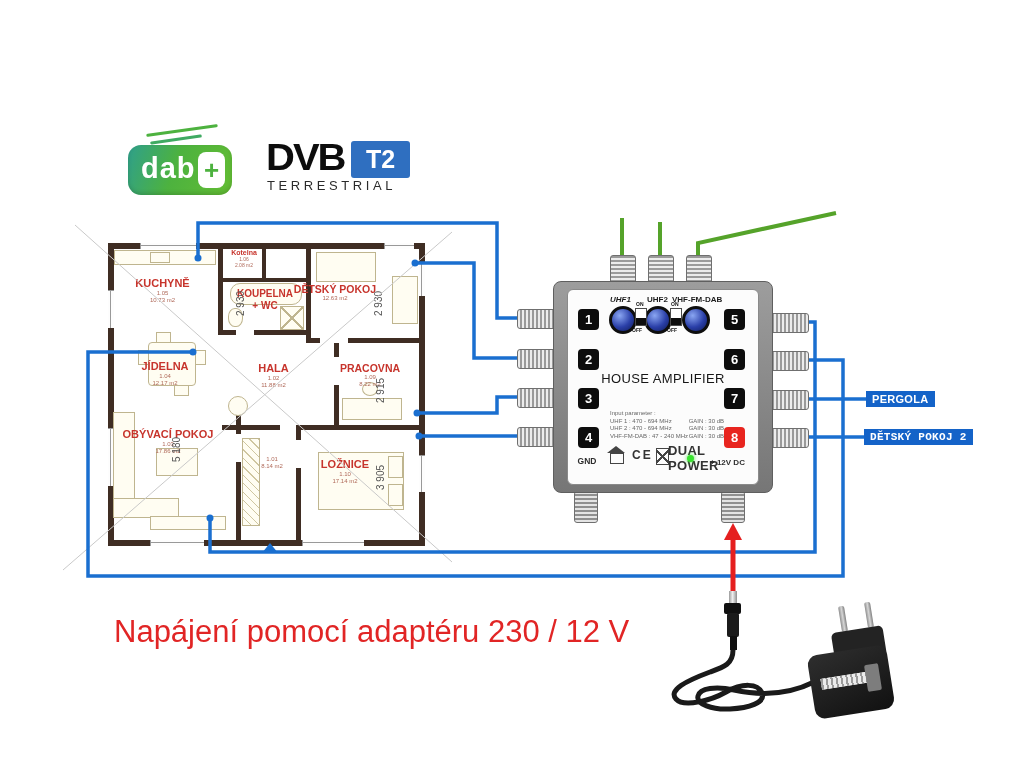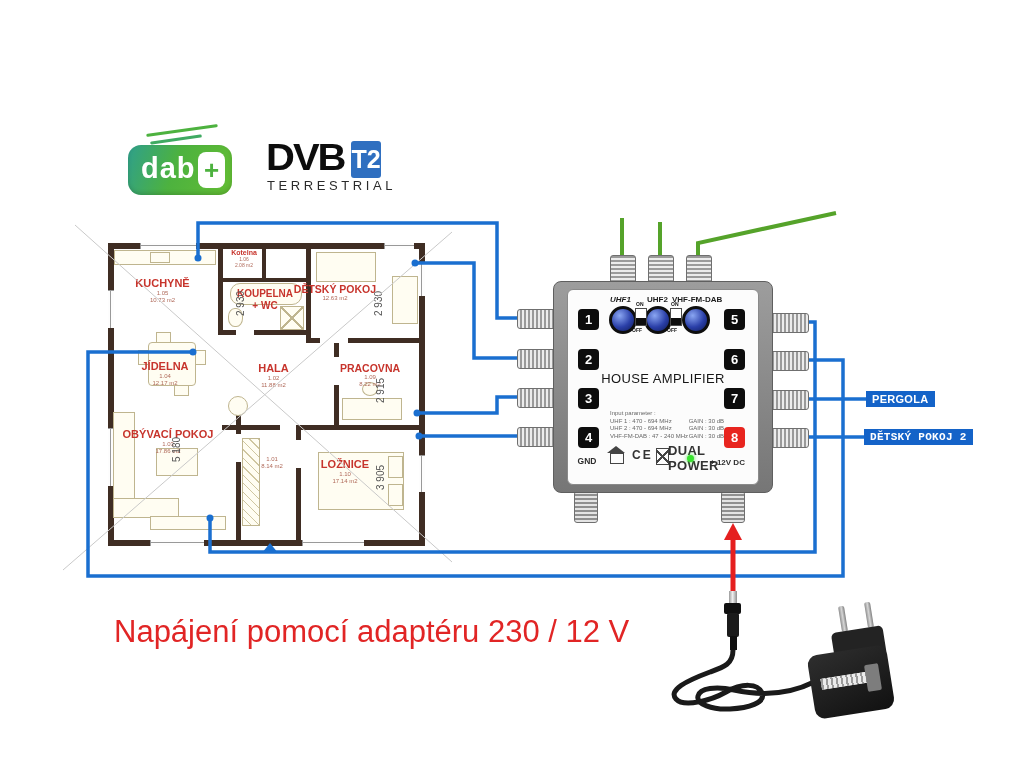--- a/index.html
+++ b/index.html
@@ -12,21 +12,21 @@
   .dab-logo{left:128px;top:145px;width:104px;height:50px;border-radius:13px;
     background:linear-gradient(110deg,#2fa08b 0%,#4db23f 45%,#63bd33 100%);
     box-shadow:inset 0 -2px 4px rgba(0,0,0,.15);}
   .dab-text{left:13px;top:7px;color:#fff;font-weight:bold;font-size:29px;letter-spacing:1px;}
   .dab-plusbox{right:7px;top:7px;width:27px;height:36px;background:#fff;border-radius:8px;
     display:flex;align-items:center;justify-content:center;color:#4db23f;font-size:26px;font-weight:bold;}
   .dab-ant1{left:146px;top:129px;width:72px;height:3px;background:#4db23f;transform:rotate(-8deg);border-radius:2px;}
   .dab-ant2{left:150px;top:138px;width:52px;height:3px;background:#3faa62;transform:rotate(-8deg);border-radius:2px;}
   .dvb-logo{left:266px;top:137px;width:140px;height:58px;}
   .dvb-text{left:0;top:0;font-size:40px;font-weight:900;letter-spacing:-2px;color:#0d0d0d;transform:scaleY(.92);transform-origin:top left;}
-  .t2-box{left:85px;top:4px;width:30px;height:37px;background:#2f6fc0;border-radius:3px;
+  .t2-box{left:85px;top:4px;width:59px;height:37px;background:#2f6fc0;border-radius:3px;
     display:flex;align-items:center;justify-content:center;color:#fff;font-weight:900;font-size:25px;}
   .terrestrial{left:1px;top:41px;font-size:13px;color:#2b2b2b;letter-spacing:3.6px;}
   
   .wall{position:absolute;background:#3f2d23;}
   .winH{position:absolute;height:6px;background:linear-gradient(180deg,#fdfdfd 0 2px,#999 2px 3px,#fdfdfd 3px 6px);border-left:1px solid #999;border-right:1px solid #999;}
   .winV{position:absolute;width:6px;background:linear-gradient(90deg,#fdfdfd 0 2px,#999 2px 3px,#fdfdfd 3px 6px);border-top:1px solid #999;border-bottom:1px solid #999;}
   .room{position:absolute;color:#c7342c;text-align:center;font-weight:bold;line-height:1.15;}
   .room .rid,.room .rarea{display:block;font-weight:normal;font-size:6px;color:#b06a5a;letter-spacing:0;}
   .dim{position:absolute;color:#555;font-size:10px;transform:rotate(-90deg);transform-origin:center;white-space:nowrap;}
   .furn{position:absolute;border:1px solid #bfb58f;background:#fffdf2;}

